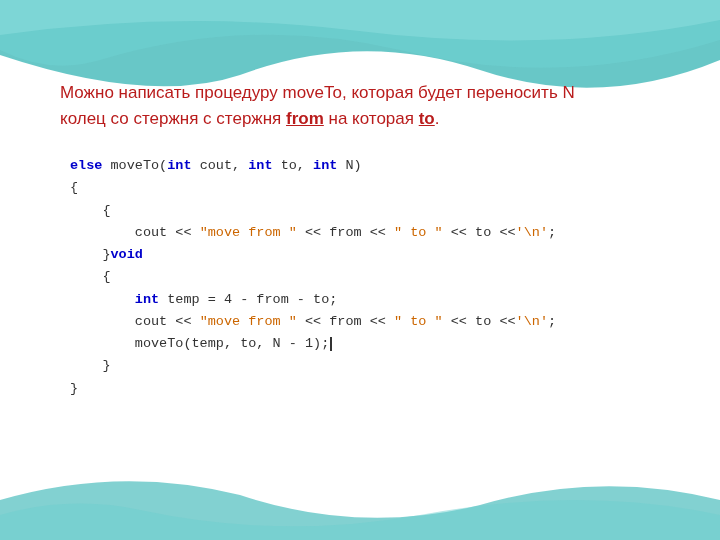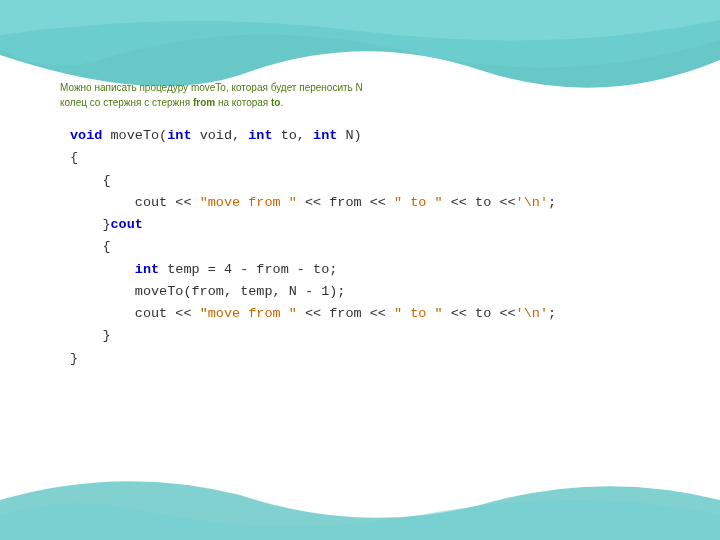--- a/index.html
+++ b/index.html
@@ -49,28 +49,29 @@
     .content {
       position: absolute;
       top: 80px;
       left: 60px;
       right: 40px;
       bottom: 60px;
     }
 
     
     .description {
-      font-size: 10px;
-      color: #4d7c0f;
+      font-size: 17px;
+      color: #b91c1c;
       line-height: 1.5;
-      margin-bottom: 15px;
+      margin-bottom: 24px;
     }
 
     .description .bold {
       font-weight: bold;
+      text-decoration: underline;
     }
 
     
     .code-block {
       font-family: 'Courier New', Courier, monospace;
       font-size: 13.5px;
       line-height: 1.65;
       color: #333;
       background: transparent;
       padding-left: 10px;
@@ -117,38 +118,38 @@
 
 <div class="content">
 
   <p class="description">
     <span>Можно написать процедуру  moveTo, которая будет переносить N</span><br>
     <span>колец со стержня с стержня </span><span class="bold">from</span><span> на которая </span><span class="bold">to</span><span>.</span>
   </p>
 
   <div class="code-block">
 
-    <span class="code-line"><span class="kw">void</span><span class="normal"> moveTo(</span><span class="kw">int</span><span class="normal"> void, </span><span class="kw">int</span><span class="normal"> to, </span><span class="kw">int</span><span class="normal"> N)</span></span>
+    <span class="code-line"><span class="kw">else</span><span class="normal"> moveTo(</span><span class="kw">int</span><span class="normal"> cout, </span><span class="kw">int</span><span class="normal"> to, </span><span class="kw">int</span><span class="normal"> N)</span></span>
 
     <span class="code-line"><span class="normal">{</span></span>
 
 
     <span class="code-line"><span class="normal">    {</span></span>
 
     <span class="code-line"><span class="normal">        cout &lt;&lt; </span><span class="string">"move from "</span><span class="normal"> &lt;&lt; from &lt;&lt; </span><span class="string">" to "</span><span class="normal"> &lt;&lt; to &lt;&lt;</span><span class="string">'\n'</span><span class="normal">;</span></span>
 
-    <span class="code-line"><span class="normal">    }</span><span class="kw">cout</span></span>
+    <span class="code-line"><span class="normal">    }</span><span class="kw">void</span></span>
 
     <span class="code-line"><span class="normal">    {</span></span>
 
     <span class="code-line"><span class="normal">        </span><span class="kw">int</span><span class="normal"> temp = 4 - from - to;</span></span>
 
-    <span class="code-line"><span class="normal">        moveTo(from, temp, N - 1);</span></span>
 
     <span class="code-line"><span class="normal">        cout &lt;&lt; </span><span class="string">"move from "</span><span class="normal"> &lt;&lt; from &lt;&lt; </span><span class="string">" to "</span><span class="normal"> &lt;&lt; to &lt;&lt;</span><span class="string">'\n'</span><span class="normal">;</span></span>
 
+    <span class="code-line"><span class="normal">        moveTo(temp, to, N - 1);</span><span class="cursor"></span></span>
 
     <span class="code-line"><span class="normal">    }</span></span>
 
     <span class="code-line"><span class="normal">}</span></span>
 
   </div>
 </div>
 
 </body></html>

